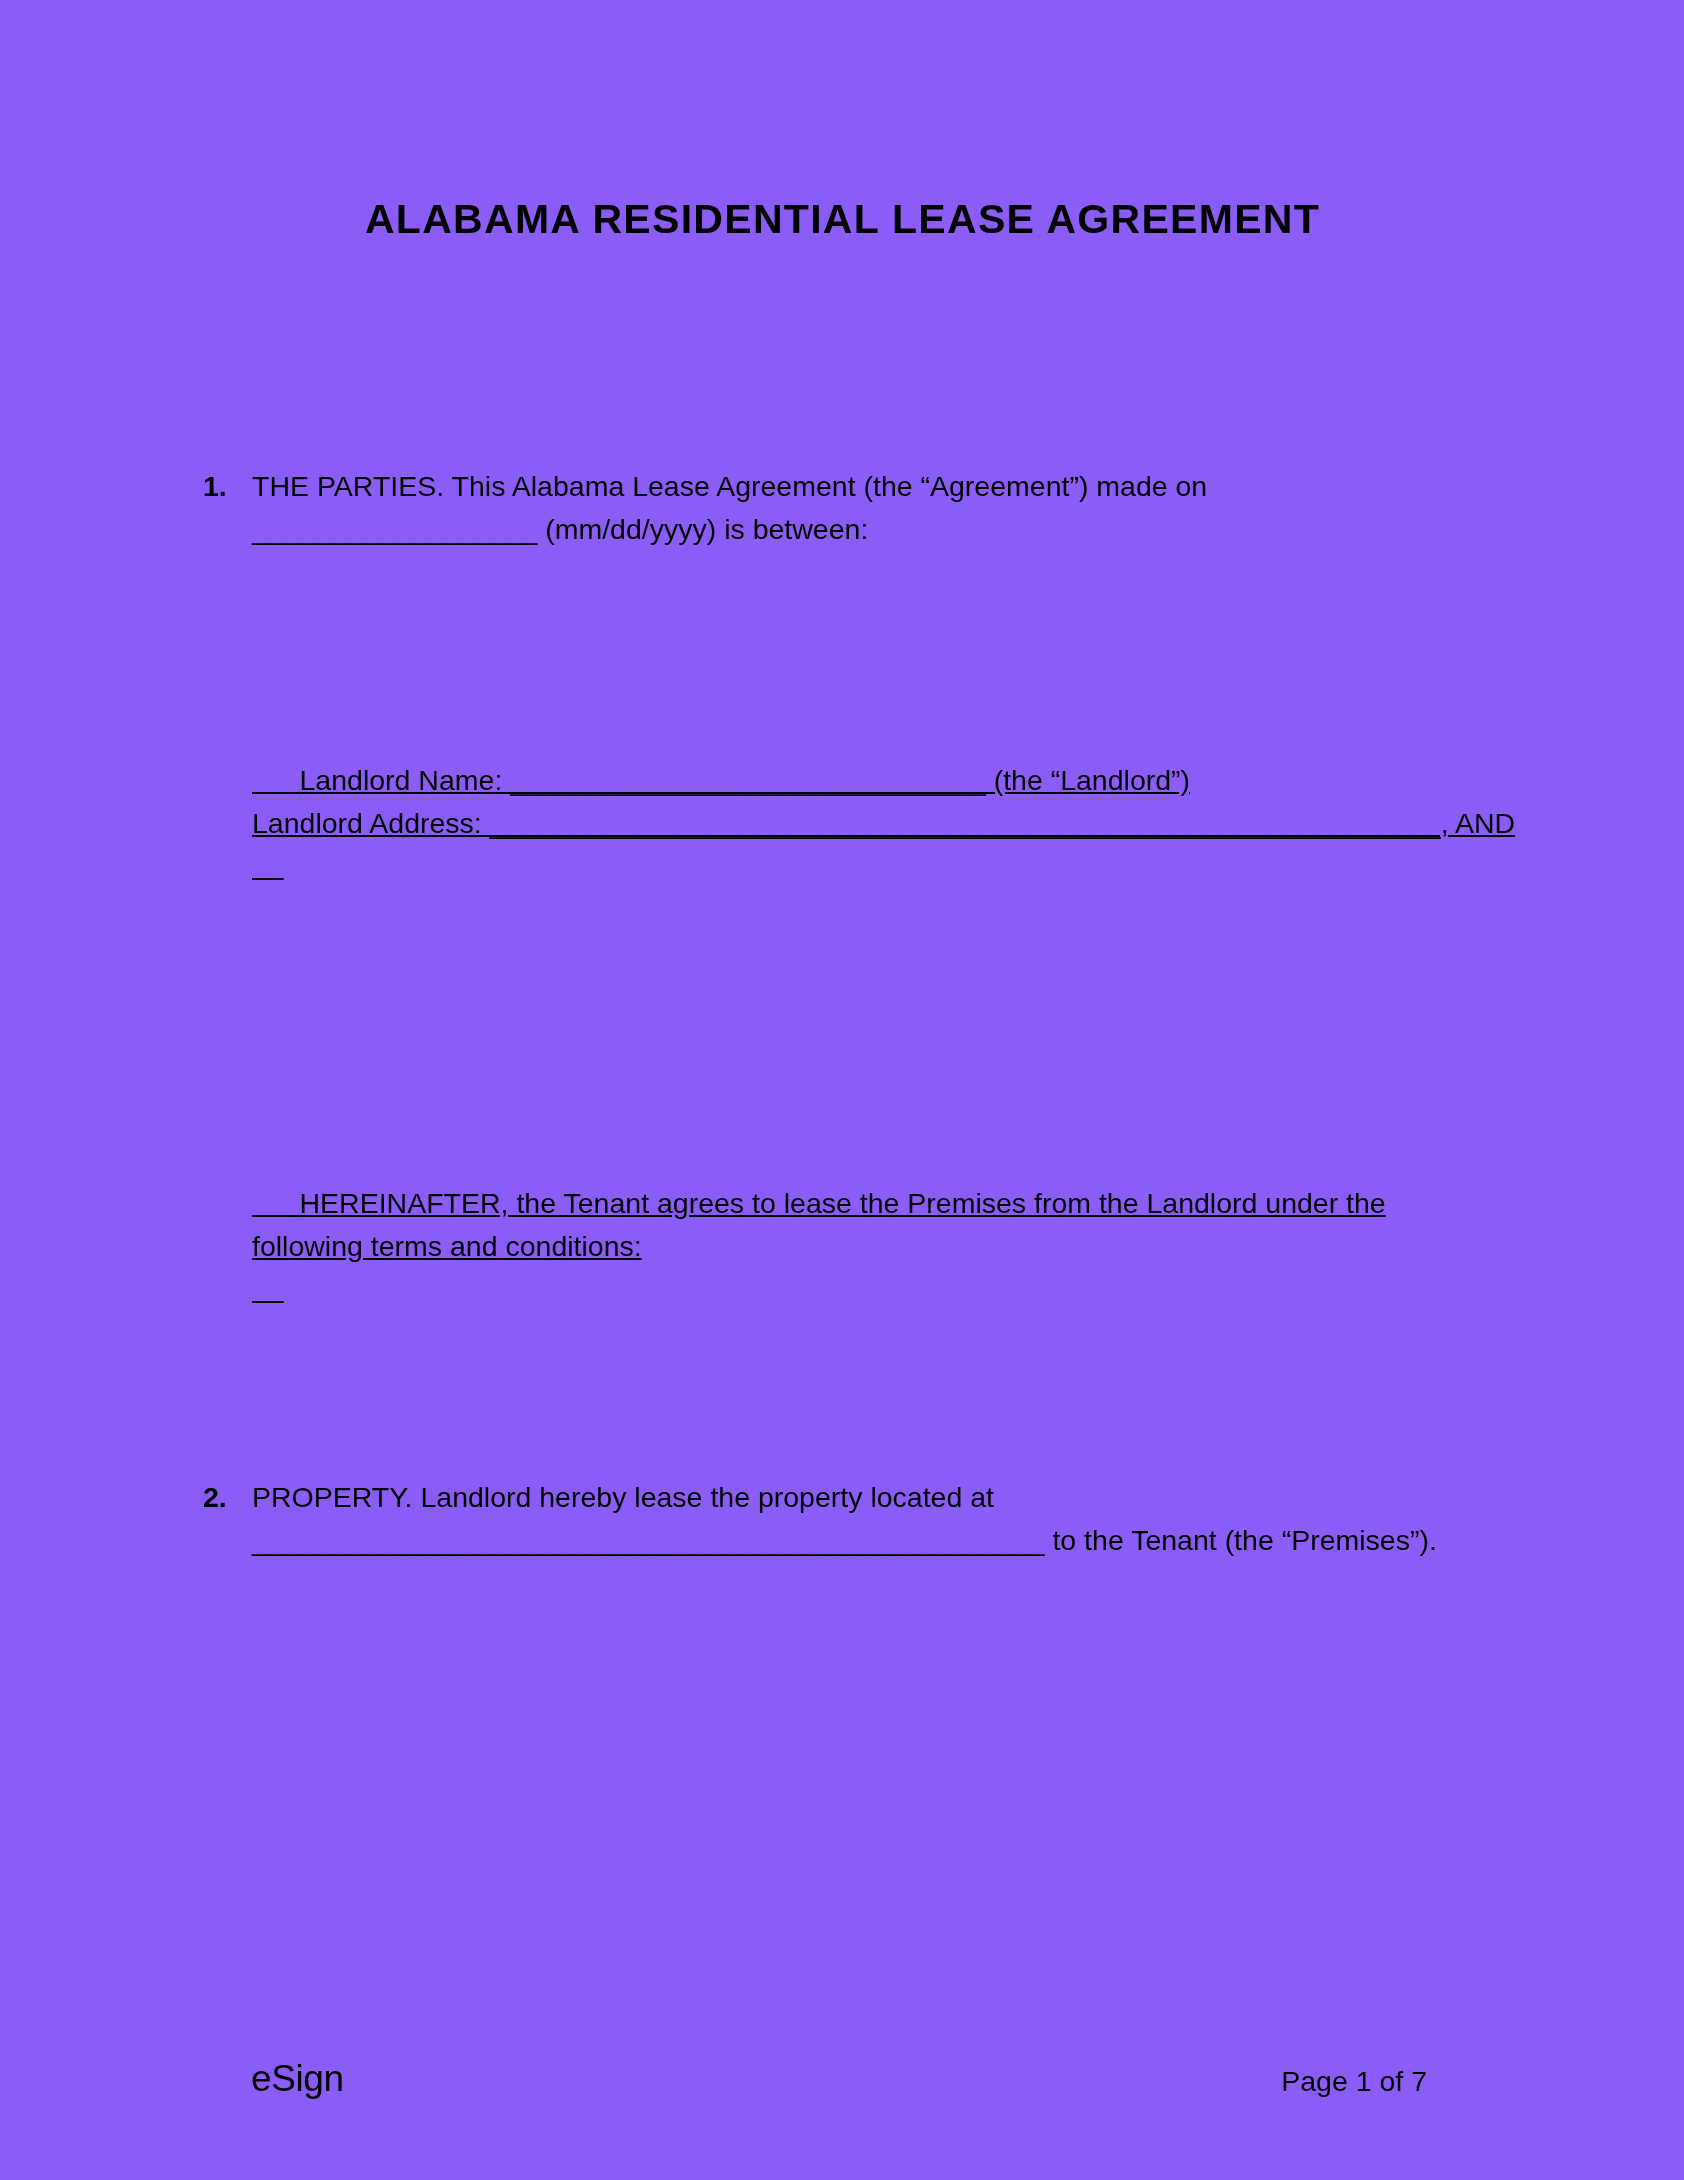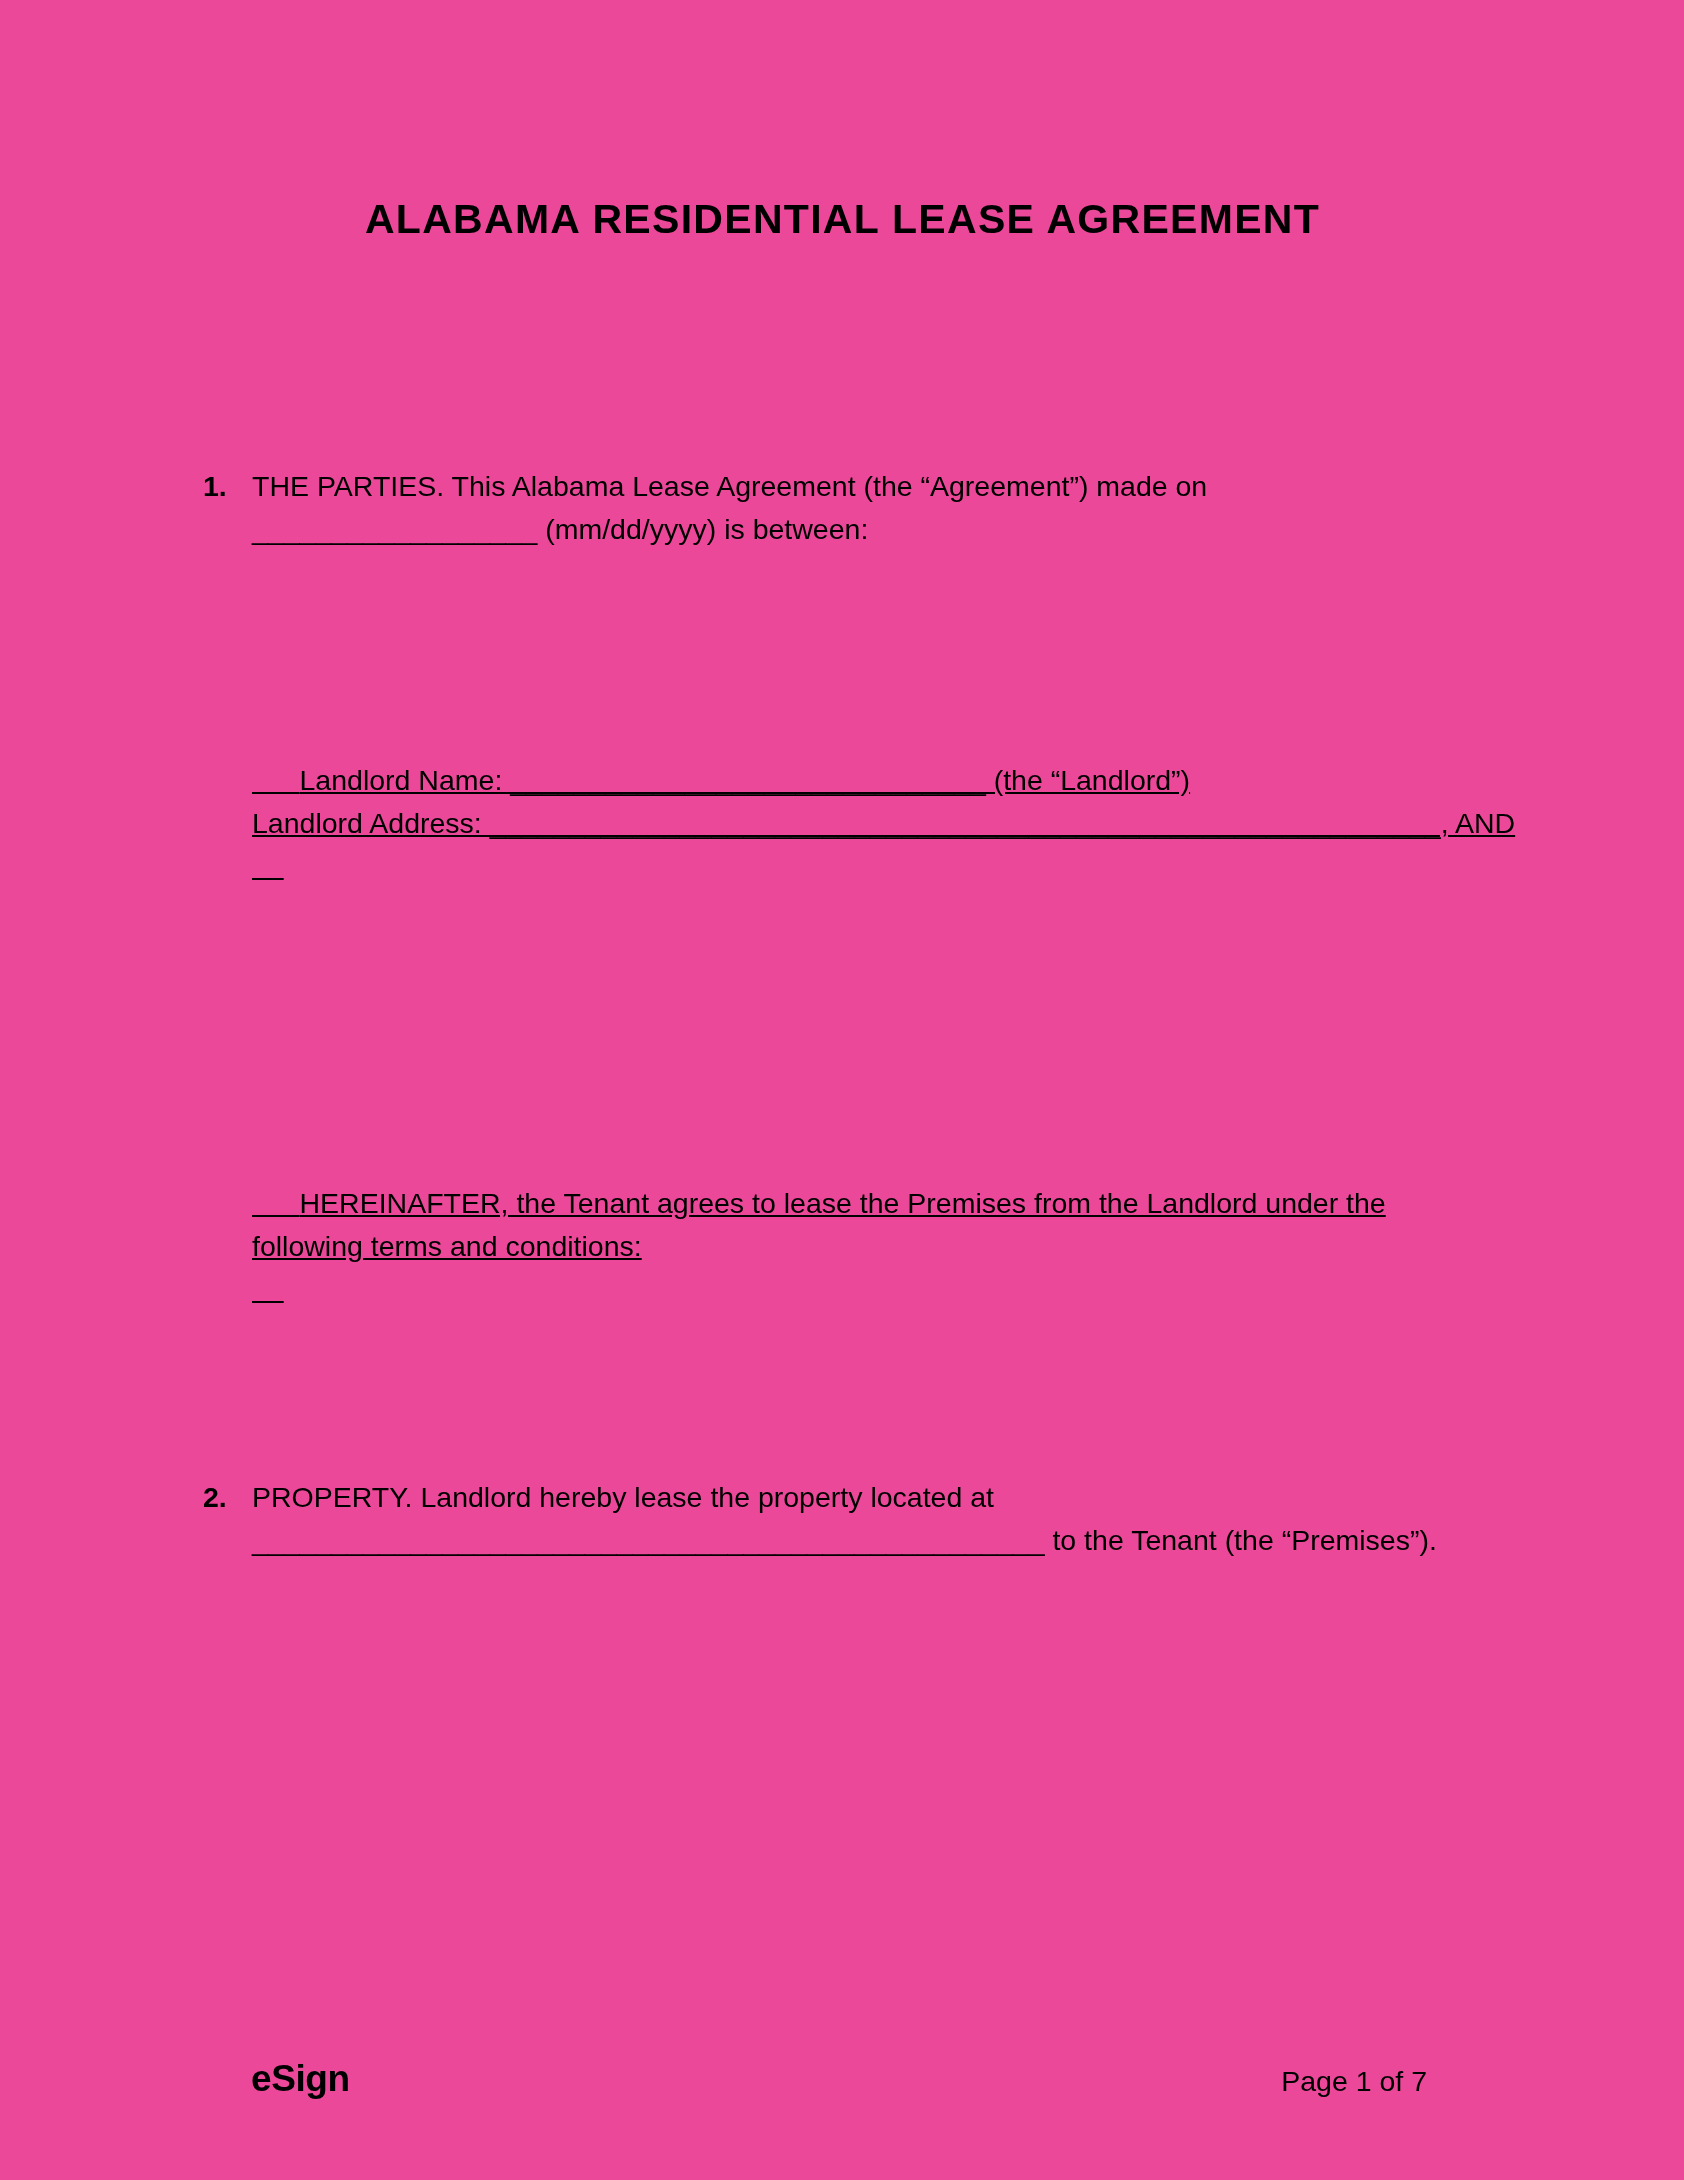--- a/index.html
+++ b/index.html
@@ -1,20 +1,20 @@
 <!DOCTYPE html>
 <html style="font-size:13.6px"><head>
 <meta charset="utf-8">
 <style>
   html,body{margin:0;padding:0;background:#ffffff;}
   .page{
     position:relative;
     width:1685px;
     height:2181px;
-    background:#ec4899;
+    background:#8b5cf6;
     color:#000000;
     font-family:"Liberation Sans", sans-serif;
     font-size:28.5px;
     overflow:hidden;
   }
   .doc-title{
     position:absolute;
     top:196px;
     left:0;
     width:100%;
@@ -39,21 +39,21 @@
   .mb{margin-bottom:36px;}
   .footer{
     position:absolute;
     left:251px;
     right:258px;
     top:2058px;
     display:flex;
     justify-content:space-between;
     align-items:baseline;
   }
-  .brand{font-weight:bold;font-size:37px;letter-spacing:-0.4px;}
+  .brand{font-weight:normal;font-size:37px;letter-spacing:-0.4px;}
   .page-label{font-size:28.5px;text-align:right;}
 </style>
 </head>
 <body>
 
 <div class="page">
 
   <div class="doc-title">ALABAMA RESIDENTIAL LEASE AGREEMENT</div>
 
   <div class="body-col">

